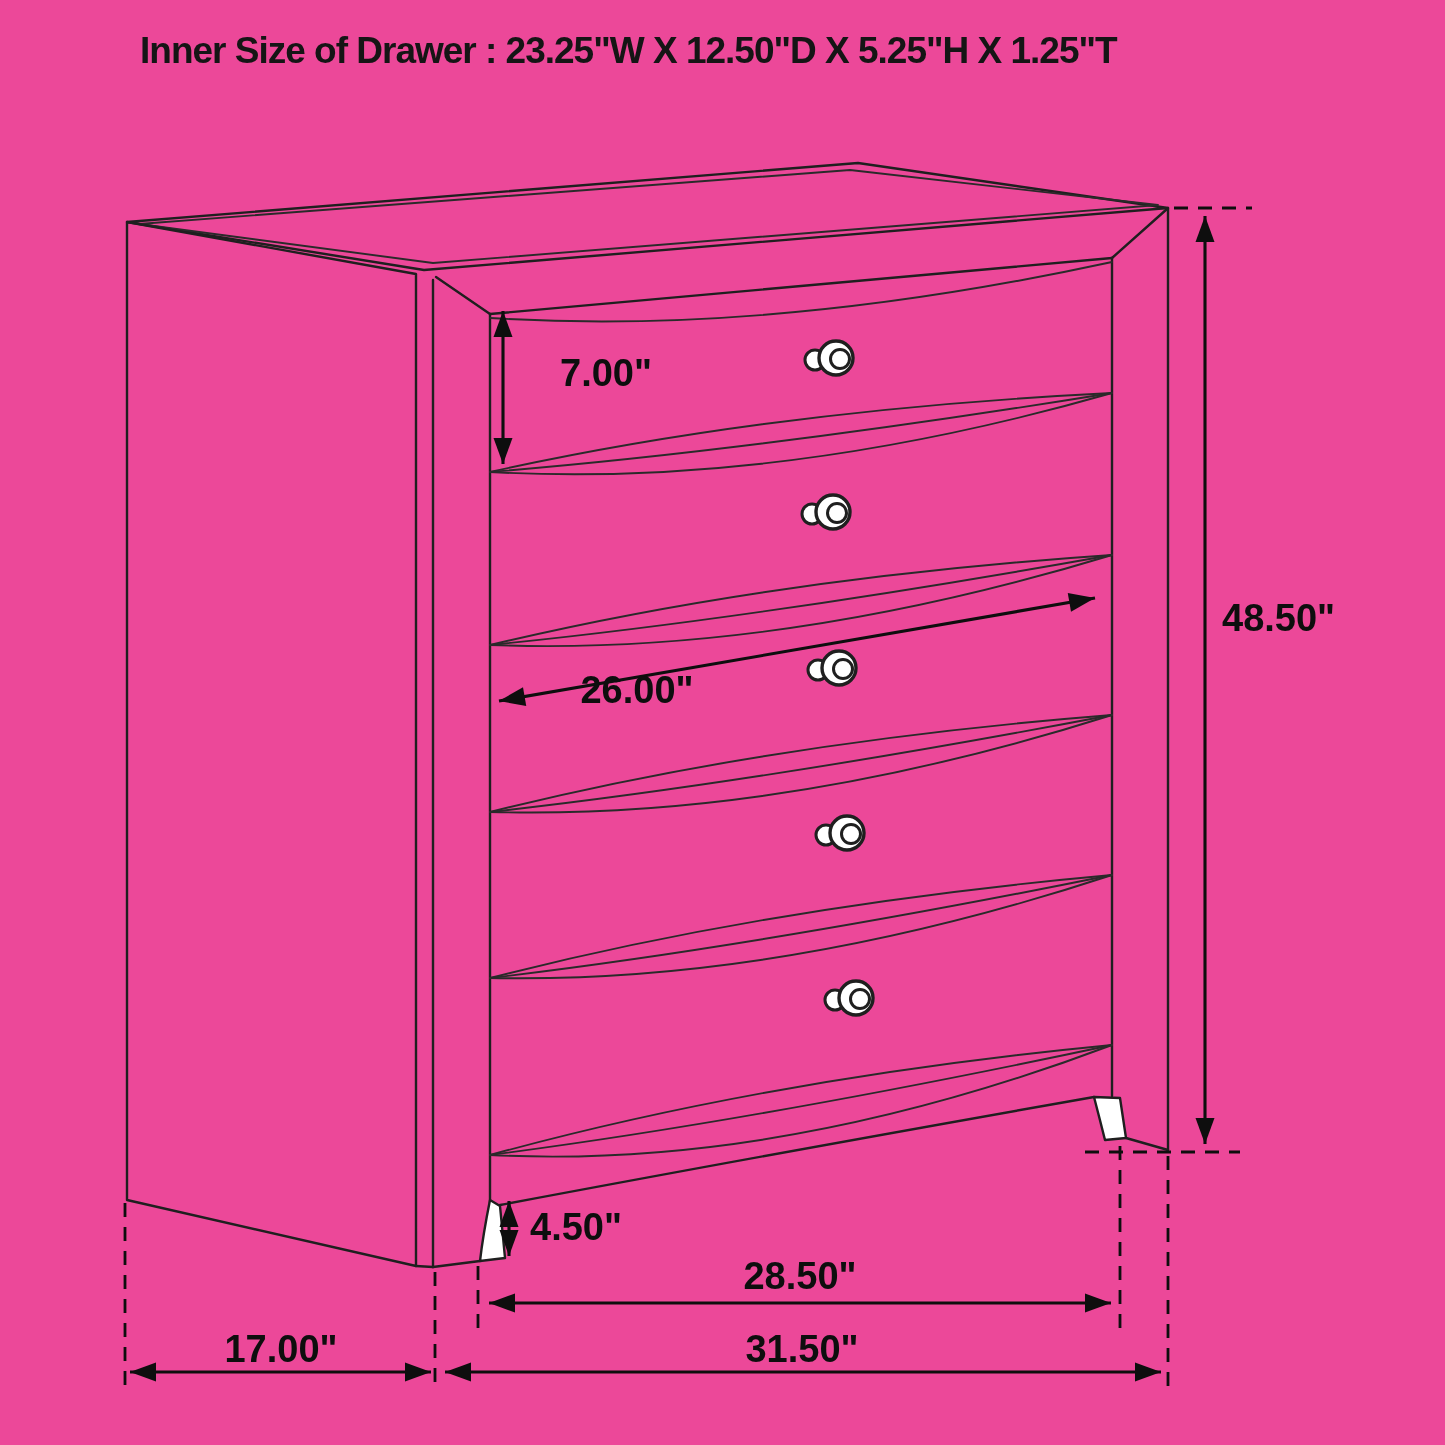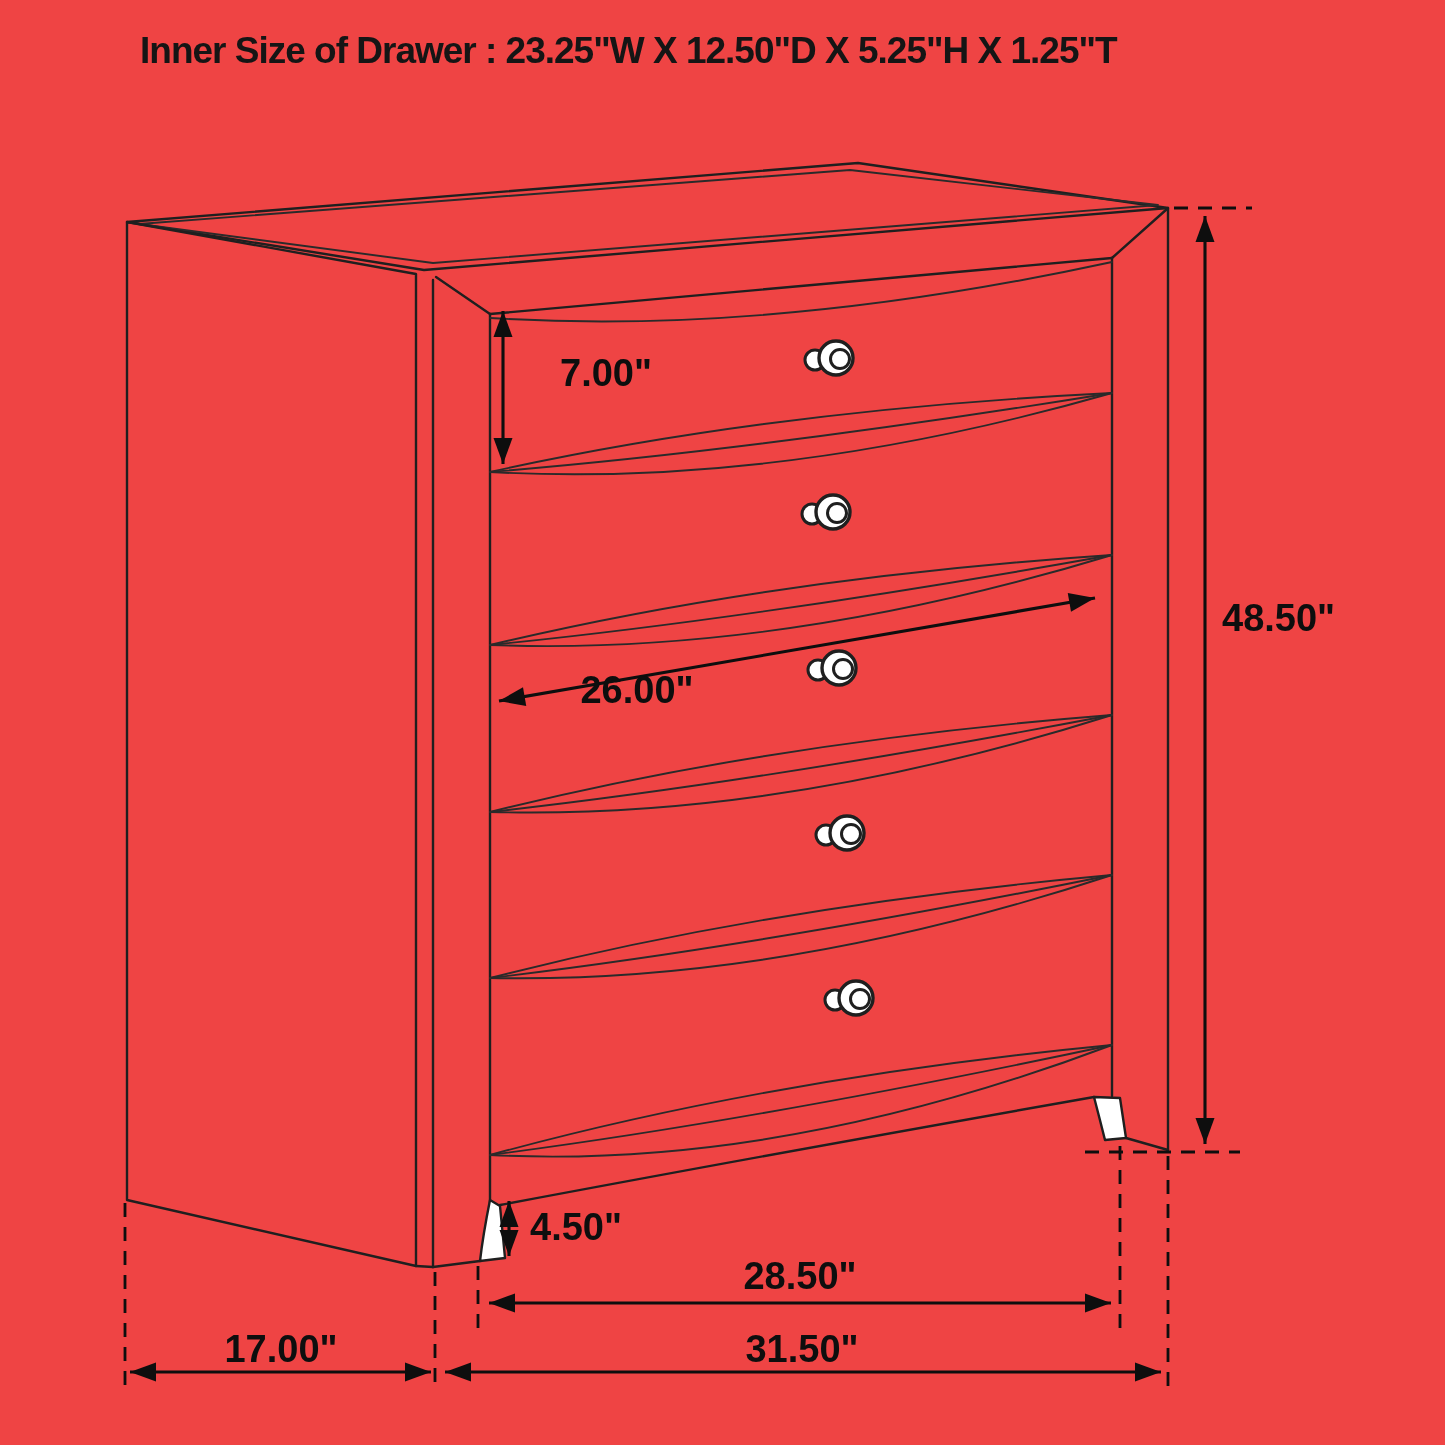--- a/index.html
+++ b/index.html
@@ -1,16 +1,16 @@
 <!DOCTYPE html>
 <html><head>
 <meta charset="utf-8">
 <style>
   html,body{margin:0;padding:0;background:#ffffff;}
-  #stage{position:relative;width:1445px;height:1445px;background:#ef4444;overflow:hidden;
+  #stage{position:relative;width:1445px;height:1445px;background:#ec4899;overflow:hidden;
          font-family:"Liberation Sans",sans-serif;}
   svg{position:absolute;left:0;top:0;}
   .outline{fill:none;stroke:#1f1f1f;stroke-width:2.4;stroke-linecap:round;stroke-linejoin:round;}
   .thin{fill:none;stroke:#2a2a2a;stroke-width:1.9;stroke-linecap:round;stroke-linejoin:round;}
   .whitefill{fill:#ffffff;stroke:#1f1f1f;stroke-width:2.4;stroke-linejoin:round;}
   .dim{fill:none;stroke:#0e0e0e;stroke-width:3.1;}
   .dash{fill:none;stroke:#0e0e0e;stroke-width:2.8;stroke-dasharray:14 10;}
   .dimlabel{fill:#0e0e0e;font-weight:bold;font-size:38px;font-family:"Liberation Sans",sans-serif;}
   .titlelabel{fill:#151515;font-weight:bold;font-size:37px;letter-spacing:-1px;font-family:"Liberation Sans",sans-serif;}
   .knob-outer{fill:#ffffff;stroke:#1f1f1f;stroke-width:3.4;}

